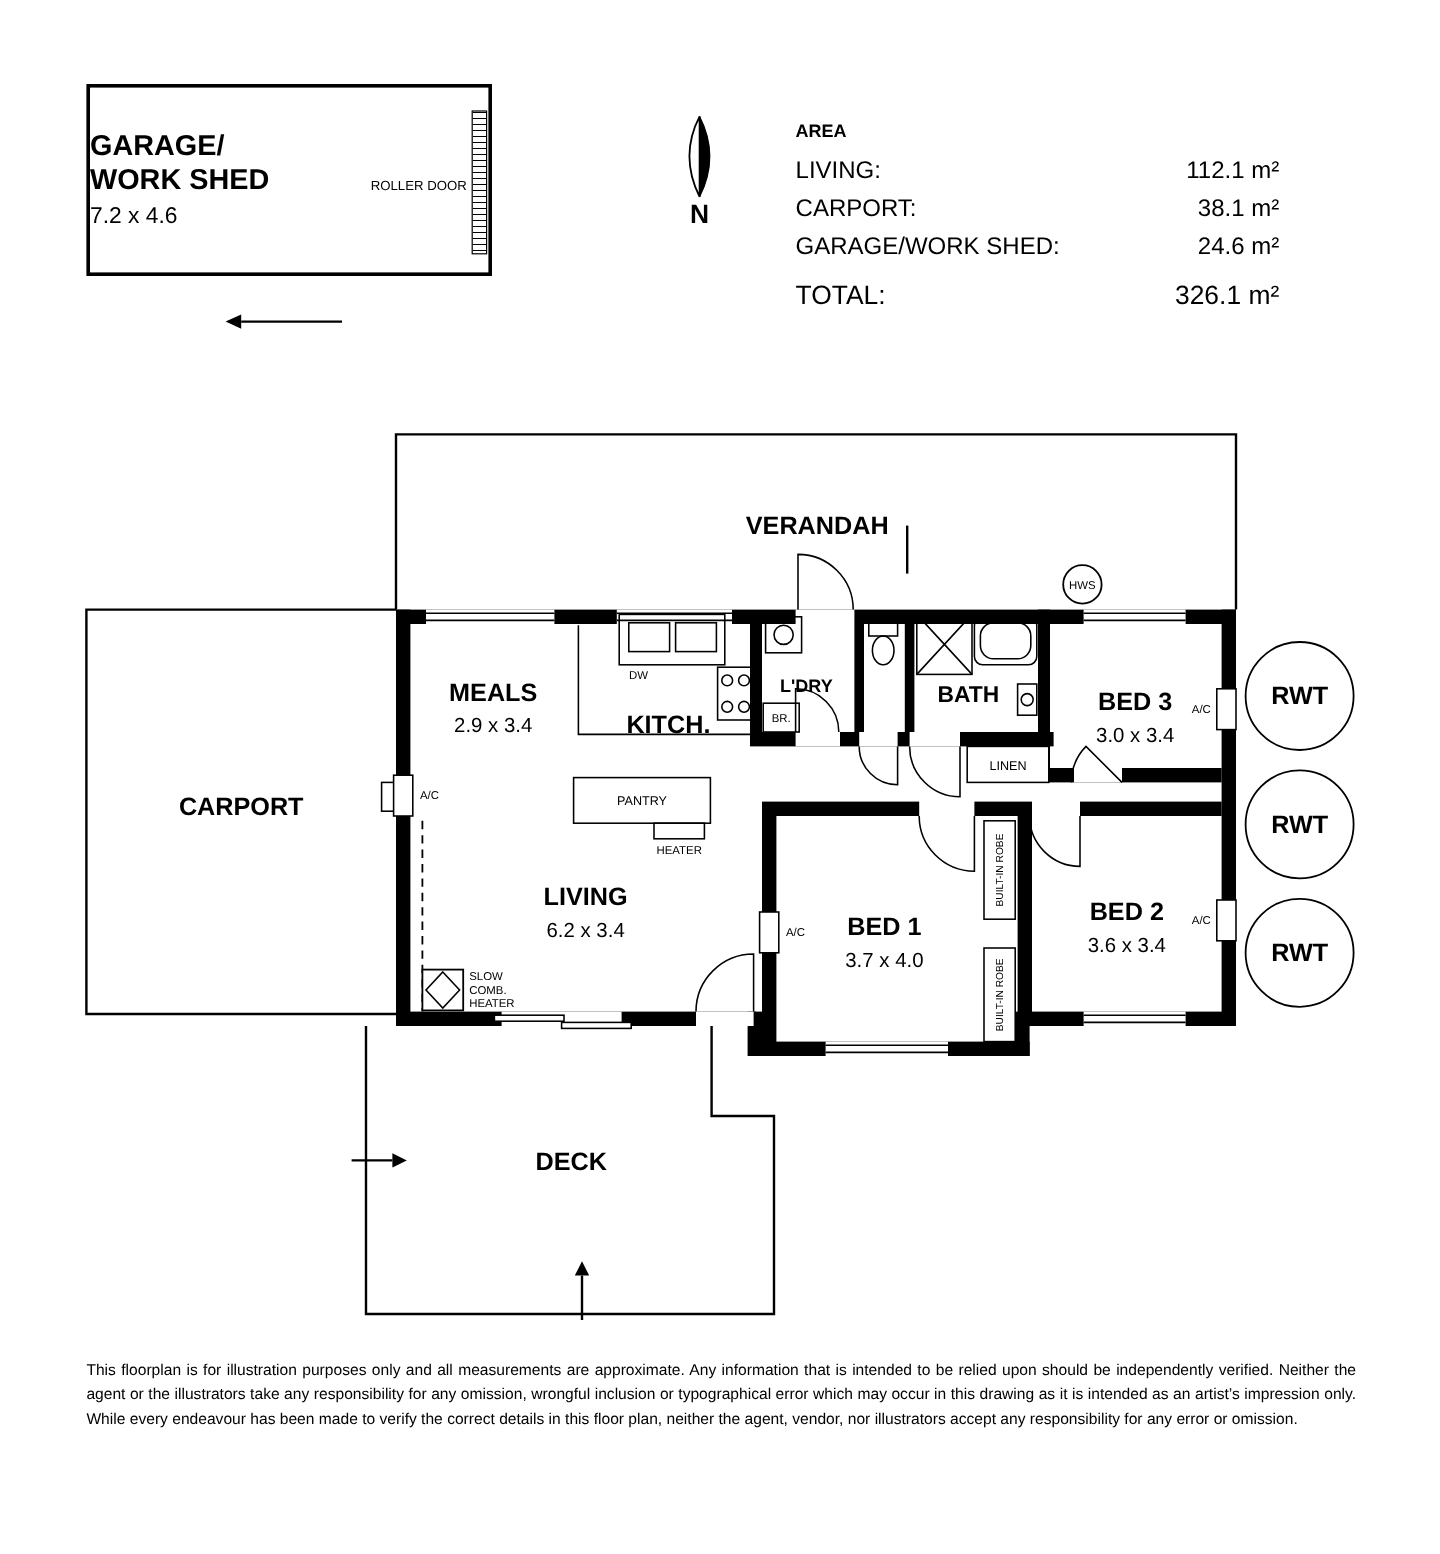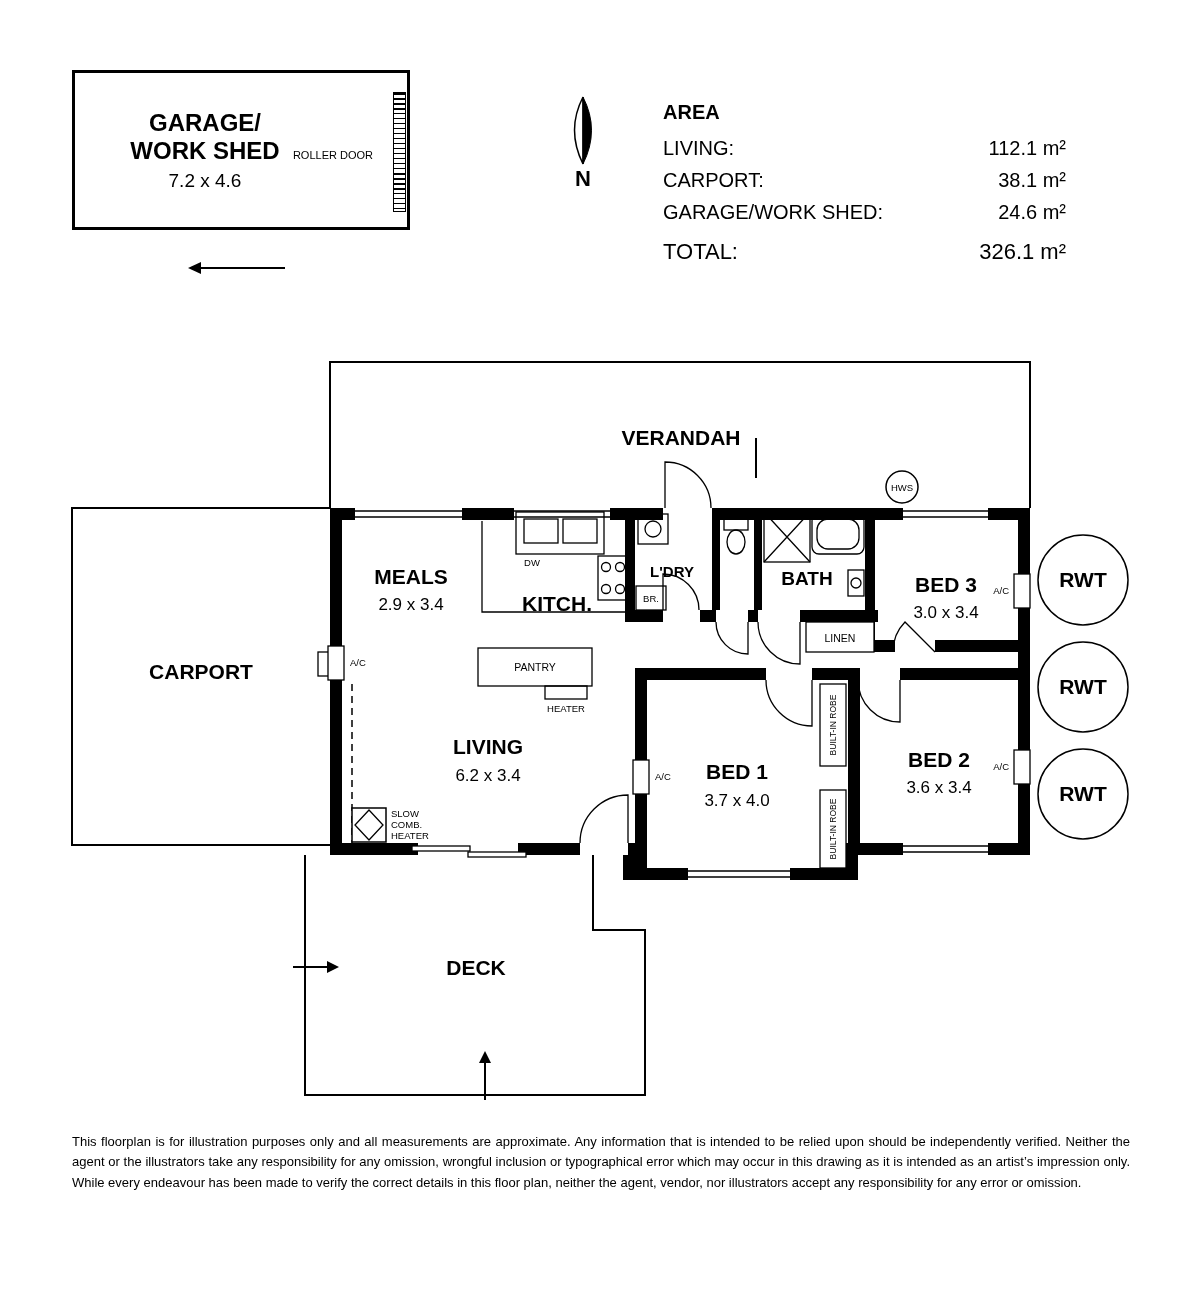--- a/index.html
+++ b/index.html
@@ -2,31 +2,31 @@
 <html><head>
 <meta charset="utf-8">
 <style>
   html,body{margin:0;padding:0;background:#fff;}
   .canvas{position:relative;width:1200px;height:1295px;background:#ffffff;
           font-family:"Liberation Sans",sans-serif;color:#000;overflow:hidden;}
 
   
   .garage-box{position:absolute;left:72px;top:70px;width:338px;height:160px;
               border:3px solid #000;box-sizing:border-box;}
-  .garage-text{position:absolute;left:0;right:72px;top:50%;transform:translateY(-50%);text-align:center;}
+  .garage-text{position:absolute;left:0;right:72px;top:50%;transform:translateY(-50%);text-align:left;}
   .g1{font-size:24px;font-weight:bold;line-height:28px;}
   .g2{font-size:19px;margin-top:5px;}
-  .roller-label{position:absolute;right:34px;top:76px;font-size:11px;}
+  .roller-label{position:absolute;right:18px;top:76px;font-size:11px;}
   .roller-hatch{position:absolute;right:1px;top:19px;width:13px;height:120px;
                 border:1.5px solid #000;box-sizing:border-box;
                 background:repeating-linear-gradient(180deg,#000 0 1.5px,#fff 1.5px 5px);}
 
   
   .area-table{position:absolute;left:663px;top:101px;width:403px;}
-  .area-title{font-size:20px;font-weight:bold;margin-bottom:13px;}
+  .area-title{font-size:15px;font-weight:bold;margin-bottom:13px;}
   .area-row{display:flex;justify-content:space-between;font-size:20px;font-weight:normal;margin-bottom:9px;}
   .area-row.total{margin-top:15px;font-size:22px;text-align:center;}
 
   
   .disclaimer{position:absolute;left:72px;top:1132px;width:1058px;font-size:13px;
               line-height:1.56;text-align:justify;}
 
   
   svg.plan{position:absolute;left:0;top:0;}
   svg text{font-family:"Liberation Sans",sans-serif;fill:#000;}

